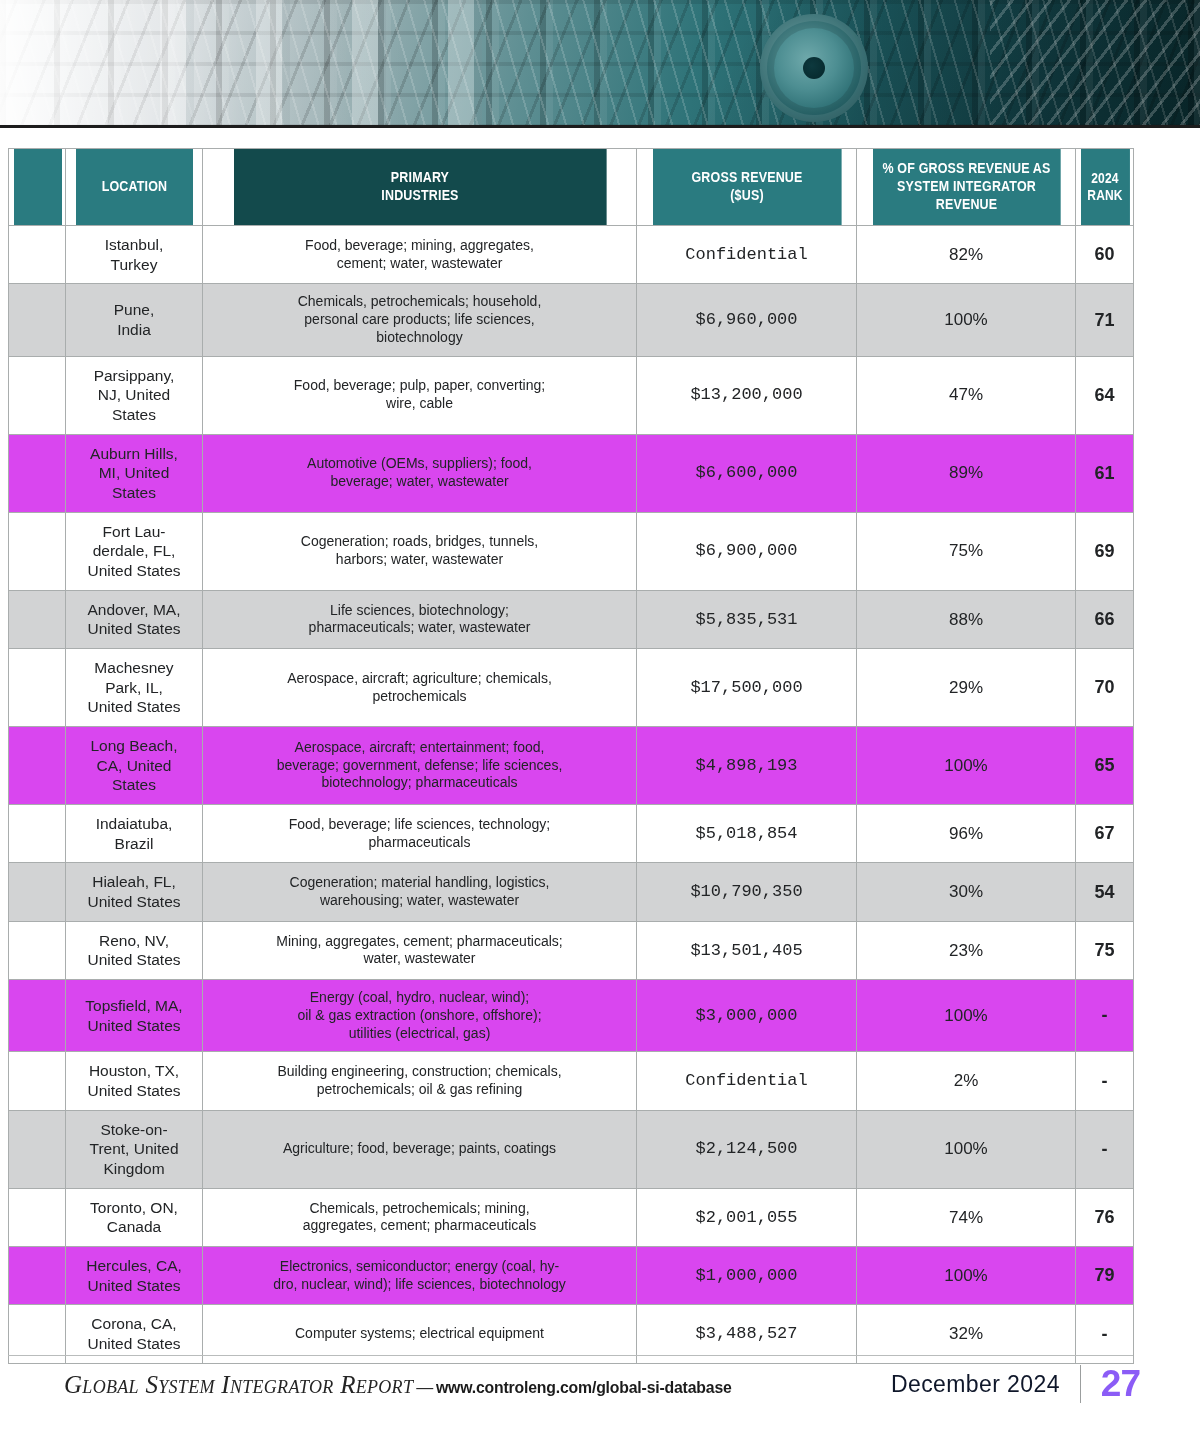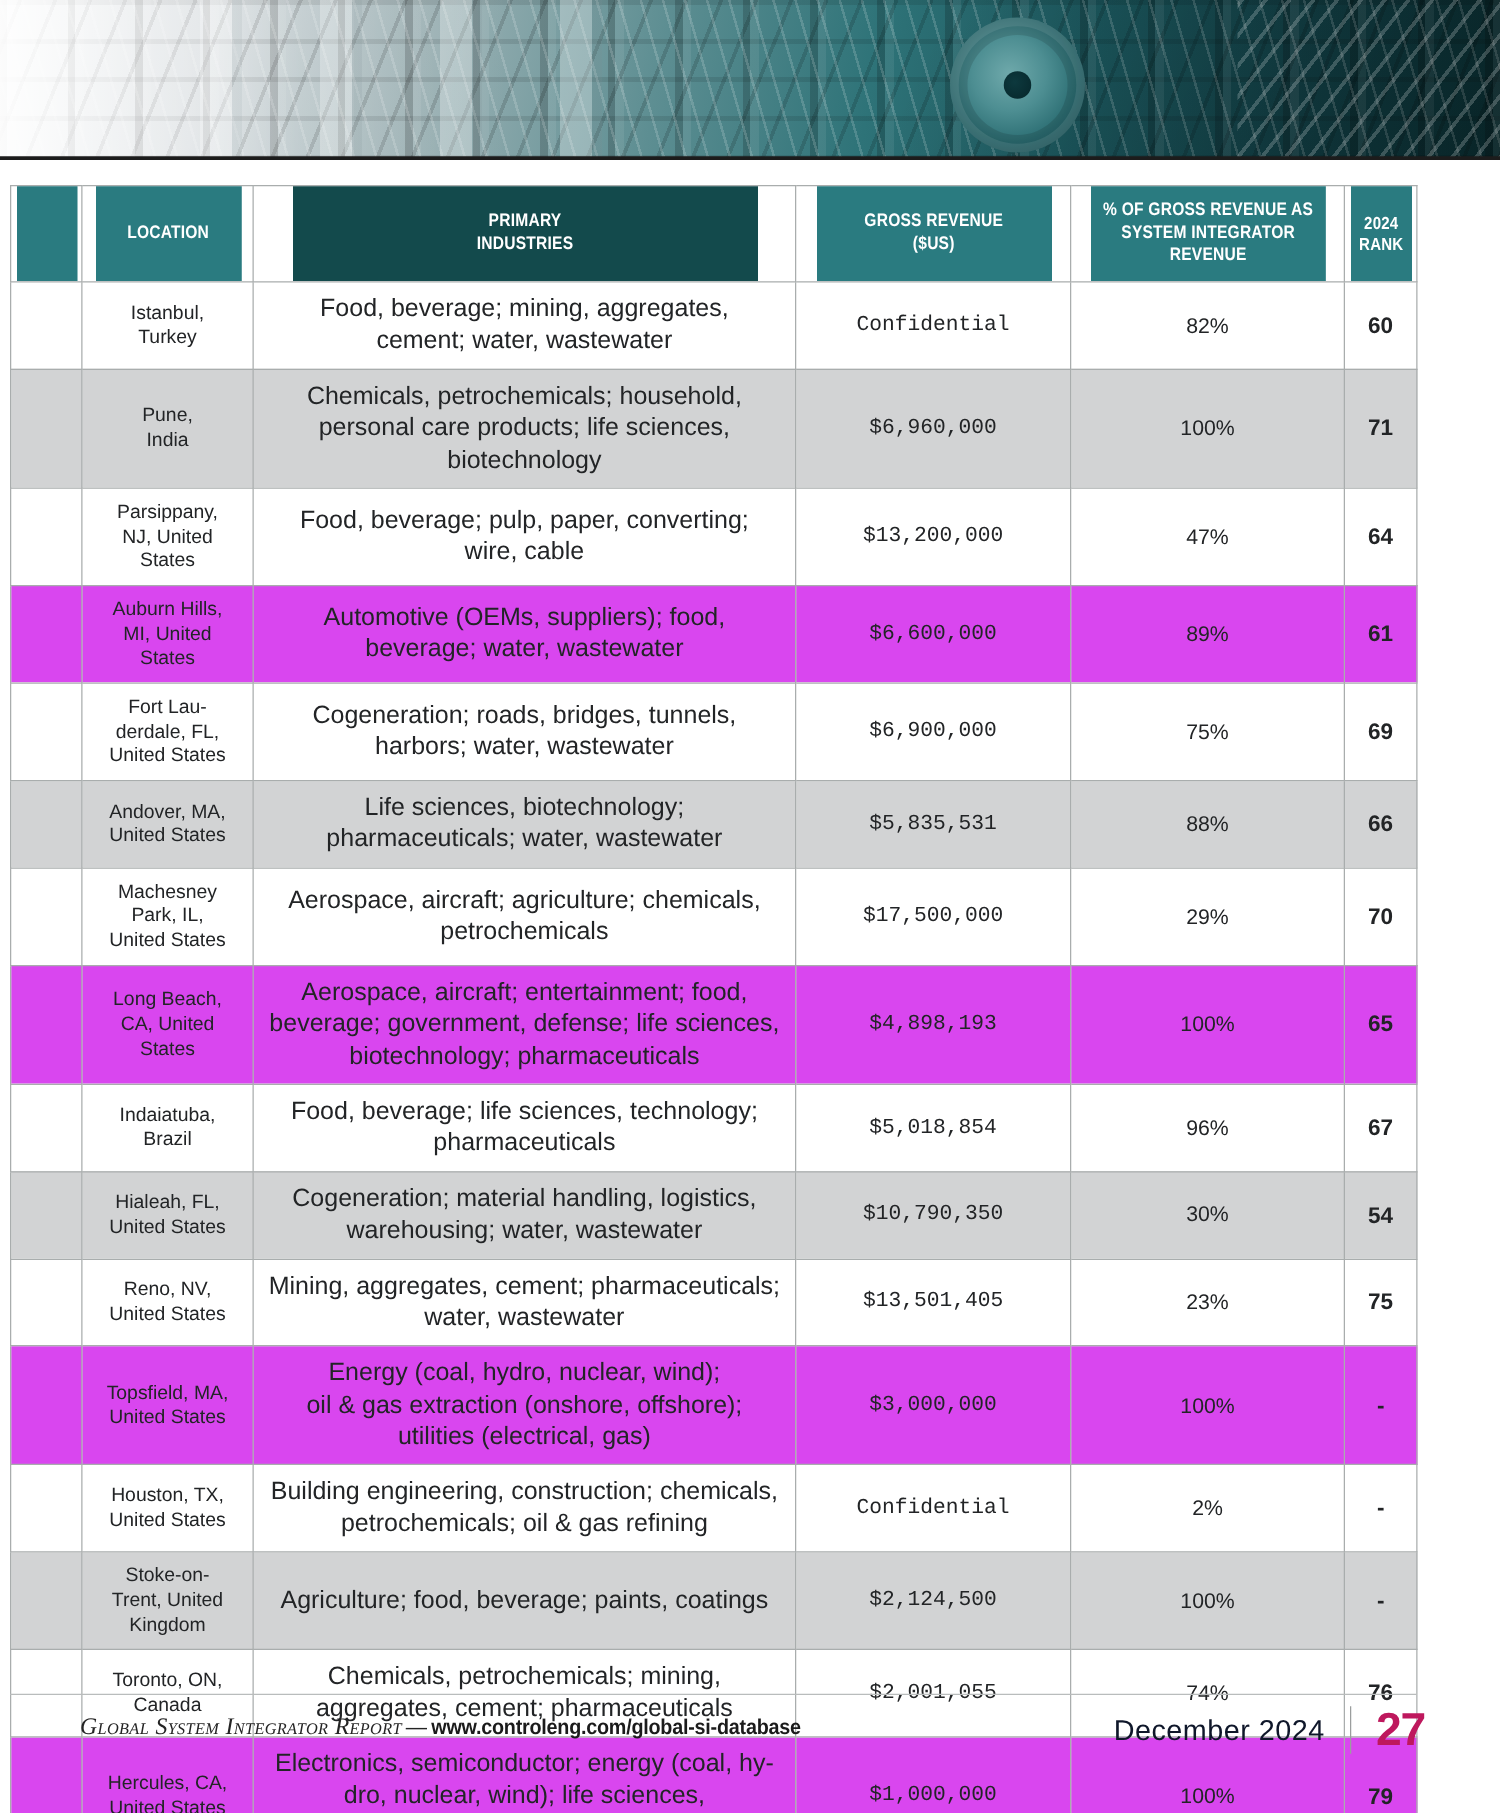--- a/index.html
+++ b/index.html
@@ -128,21 +128,21 @@
 
   
   tbody td {
     padding: 9px 8px;
     font-size: 16.5px;
     line-height: 1.27;
     color: #222426;
     text-align: center;
   }
   tbody td.loc  { font-size: 15.5px; }
-  tbody td.ind  { font-size: 20px; }
+  tbody td.ind  { font-size: 14px; }
   tbody td.rev  { font-size: 17px; font-family: Liberation Mono, monospace; }
   tbody td.pct  { font-size: 17px; }
   tbody td.rank { font-weight: bold; font-size: 18px; }
   tbody td.spacer { padding: 0; }
 
   tr.tone-white td { background: #ffffff; }
   tr.tone-gray  td { background: #d2d3d4; }
   tr.tone-cyan  td { background: #d946ef; }
 
   
@@ -156,21 +156,21 @@
     width: 1125px; height: 1px; background: #b9bcbc;
   }
   #footer .left {
     position: absolute; left: 64px; top: 8px;
     white-space: nowrap;
   }
   #footer .pub {
     font-family: "Liberation Serif", serif;
     font-style: italic;
     font-variant: small-caps;
-    font-size: 19px;
+    font-size: 25px;
     color: #242424;
     letter-spacing: .3px;
   }
   #footer .dash {
     font-size: 17px; color: #242424; padding: 0 3px;
   }
   #footer .url {
     font-family: "Liberation Sans", sans-serif;
     font-weight: bold;
     font-size: 17px;
@@ -184,21 +184,21 @@
     position: absolute; right: 60px; top: 0;
     display: flex; align-items: center; gap: 20px;
   }
   #footer .date {
     font-size: 23px; color: #0f172a; letter-spacing: .4px;
   }
   #footer .divider {
     width: 1px; height: 38px; background: #9b9e9e;
   }
   #footer .pageno {
-    font-size: 37px; font-weight: bold; color: #be185d; letter-spacing: -1px;
+    font-size: 37px; font-weight: bold; color: #8b5cf6; letter-spacing: -1px;
   }
 </style>
 </head>
 <body>
 
 <div id="banner">
   <div class="photo"></div>
   <div class="cabinets"></div>
   <div class="drum"></div>
   <div class="stairs"></div>

